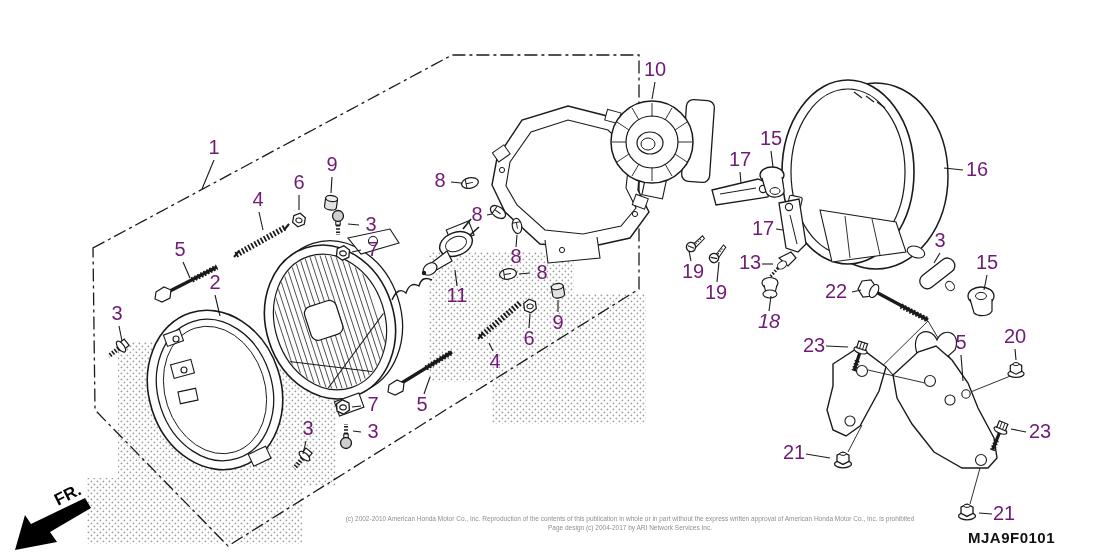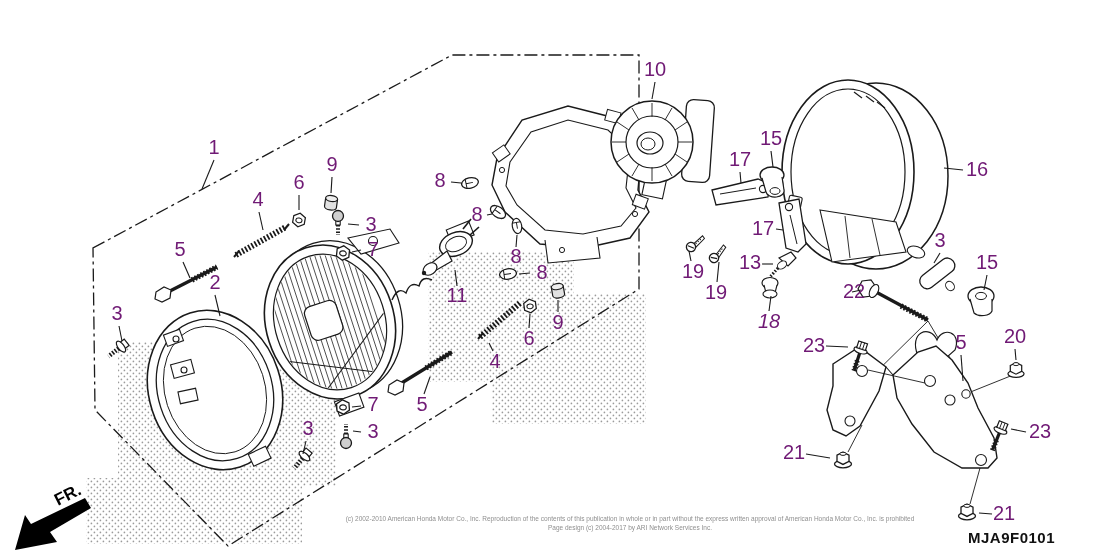--- a/index.html
+++ b/index.html
@@ -370,21 +370,21 @@
       <span class="callout" style="left: 940px; top: 241px;">3</span>
       <span class="callout" style="left: 987px; top: 263px;">15</span>
       <span class="callout" style="left: 558px; top: 323px;">9</span>
       <span class="callout" style="left: 529px; top: 339px;">6</span>
       <span class="callout" style="left: 495px; top: 362px;">4</span>
       <span class="callout" style="left: 422px; top: 405px;">5</span>
       <span class="callout" style="left: 373px; top: 405px;">7</span>
       <span class="callout" style="left: 308px; top: 429px;">3</span>
       <span class="callout" style="left: 373px; top: 432px;">3</span>
       <span class="callout" style="left: 769px; top: 322px; font-style: italic;">18</span>
-      <span class="callout" style="left: 854px; top: 292px;">22</span>
+      <span class="callout" style="left: 836px; top: 292px;">22</span>
       <span class="callout" style="left: 814px; top: 346px;">23</span>
       <span class="callout" style="left: 961px; top: 343px;">5</span>
       <span class="callout" style="left: 1015px; top: 337px; text-align: right;">20</span>
       <span class="callout" style="left: 1040px; top: 432px;">23</span>
       <span class="callout" style="left: 794px; top: 453px;">21</span>
       <span class="callout" style="left: 1004px; top: 514px;">21</span>
     </div>
 
 <div id="diagram-code">MJA9F0101</div>
 

